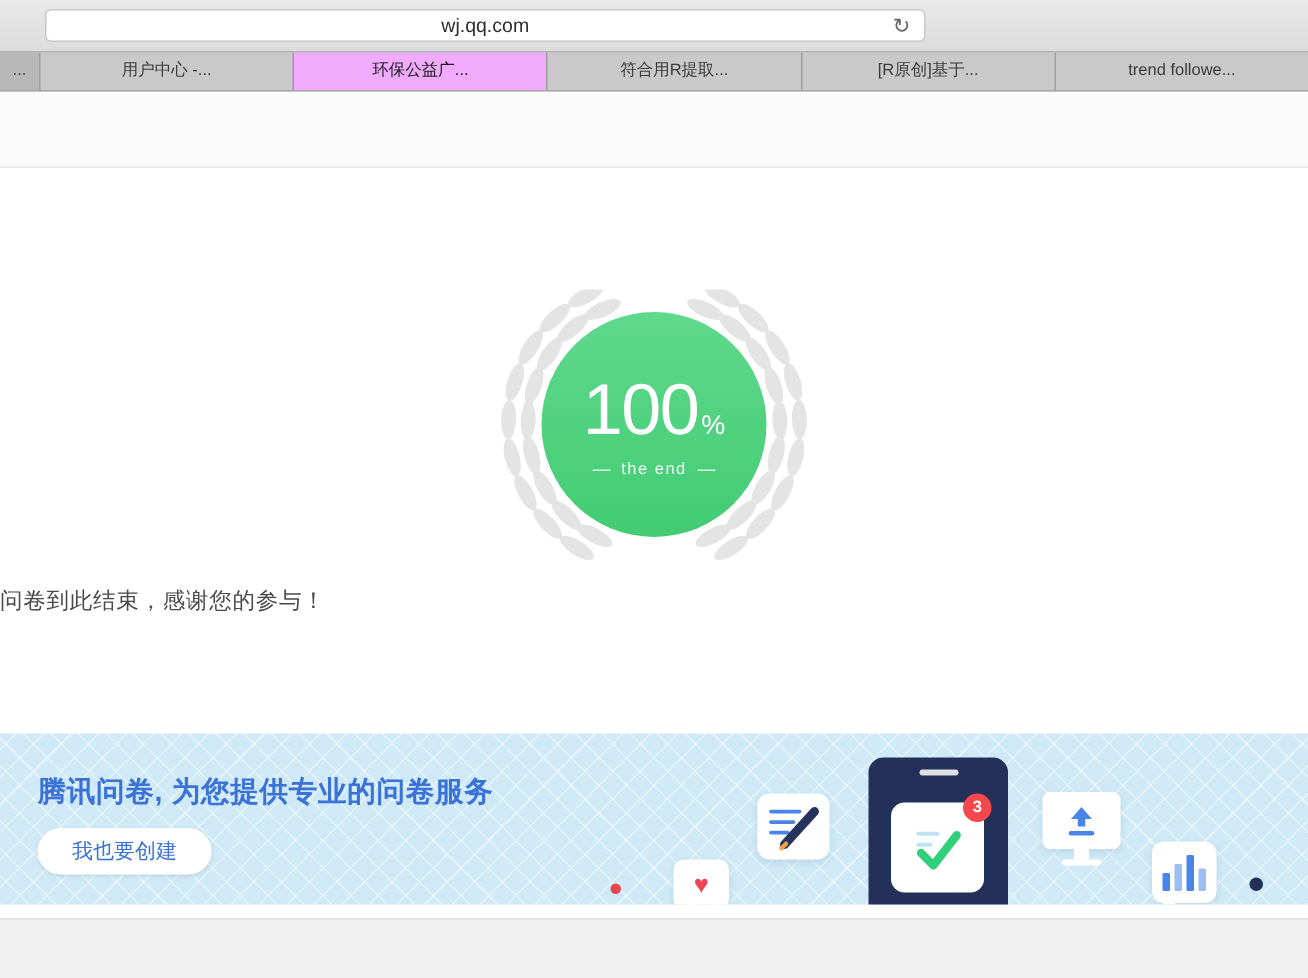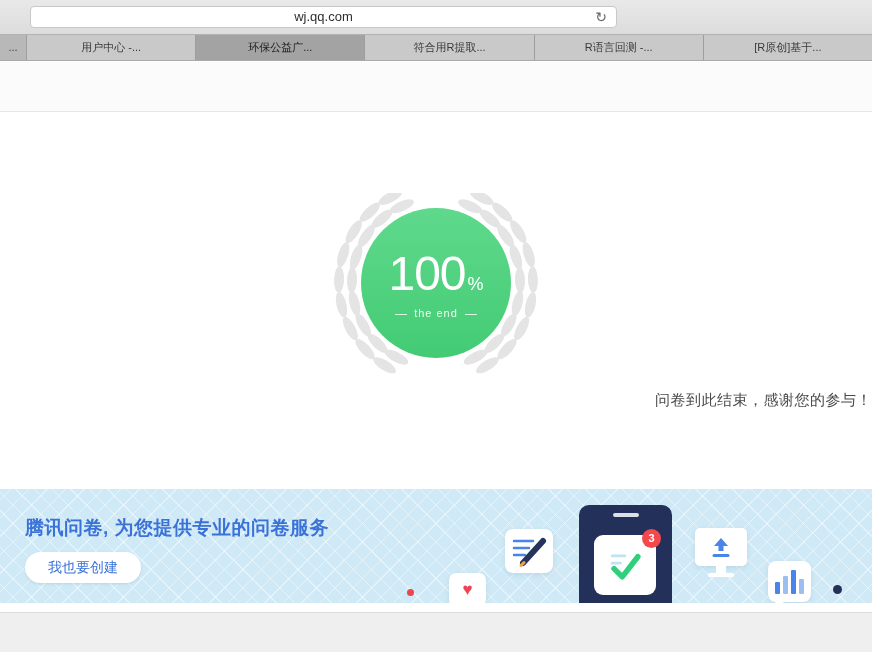--- a/index.html
+++ b/index.html
@@ -16,37 +16,37 @@
   .reload { position:absolute; right:6px; top:1px; width:18px; height:18px; line-height:18px;
             text-align:center; font-size:14px; color:#666; cursor:default; }
 
   .tabbar { position:absolute; left:0; top:34px; width:872px; height:27px; display:flex;
             background:#bcbcbc; border-top:1px solid #b2b2b2; border-bottom:1px solid #a9a9a9; }
   .tab { flex:1 1 0; min-width:0; border-left:1px solid #9e9e9e; background:#c9c9c9;
          font-size:11px; color:#3a3a3a; text-align:center; line-height:25px;
          padding:0 0; white-space:nowrap; overflow:hidden; text-overflow:ellipsis; }
   .tab:first-child { border-left:none; }
   .tab--edge { flex:0 0 26px; padding:0 2px; background:#b8b8b8; }
-  .tab--active { background:#a3a3a3; color:#1c1c1c; }
+  .tab--active { background:#f0abfc; color:#1c1c1c; }
 
   
   .page-header-strip { position:absolute; left:0; top:62px; width:872px; height:50px;
             background:#fbfbfb; border-bottom:1px solid #e7e7e7; }
 
   .badge-wrap { position:absolute; left:50%; top:193px; width:240px; height:184px;
             transform:translateX(-50%); }
   .badge-wrap svg { display:block; }
   .score { position:absolute; left:0; right:0; top:57px; text-align:center; color:#ffffff; }
   .score-num { font-size:48px; line-height:1; font-weight:400; letter-spacing:-1px; }
   .score-unit { font-size:18px; font-weight:400; margin-left:2px; }
   .score-caption { margin-top:9px; font-size:11px; letter-spacing:1px; color:rgba(255,255,255,.92); }
   .caption-dash { display:inline-block; width:12px; height:1px; background:rgba(255,255,255,.8);
             vertical-align:middle; margin:0 7px; }
 
-  .end-message { position:absolute; left:0; right:0; top:391px; text-align:right;
+  .end-message { position:absolute; left:0; right:0; top:391px; text-align:left;
             font-size:15px; color:#4a4a4a; letter-spacing:.5px; }
 
   
   .banner { position:absolute; left:0; top:489px; width:872px; height:114px;
             background-color:#cfeaf6;
             background-image:
               repeating-linear-gradient(45deg,  rgba(255,255,255,.45) 0 1px, transparent 1px 13px),
               repeating-linear-gradient(-45deg, rgba(255,255,255,.45) 0 1px, transparent 1px 13px);
             overflow:hidden; }
   .banner-headline { position:absolute; left:25px; top:26px; font-size:19px; font-weight:bold;
@@ -103,22 +103,22 @@
       <div class="address-url">wj.qq.com</div>
       <div class="reload">↻</div>
     </div>
   </div>
 
   <div class="tabbar">
     <div class="tab tab--edge">...</div>
     <div class="tab">用户中心 -...</div>
     <div class="tab tab--active">环保公益广...</div>
     <div class="tab">符合用R提取...</div>
-    <div class="tab">R语言回测 -...</div>
     <div class="tab">[R原创]基于...</div>
+    <div class="tab">trend followe...</div>
   </div>
 
   <div class="page-header-strip"></div>
 
   <div class="badge-wrap">
     <svg width="240" height="184" viewBox="0 0 240 184">
       <defs>
         <linearGradient id="ggrad" x1="0" y1="0" x2="0" y2="1">
           <stop offset="0" stop-color="#5fd98c"></stop>
           <stop offset="1" stop-color="#43cb74"></stop>

